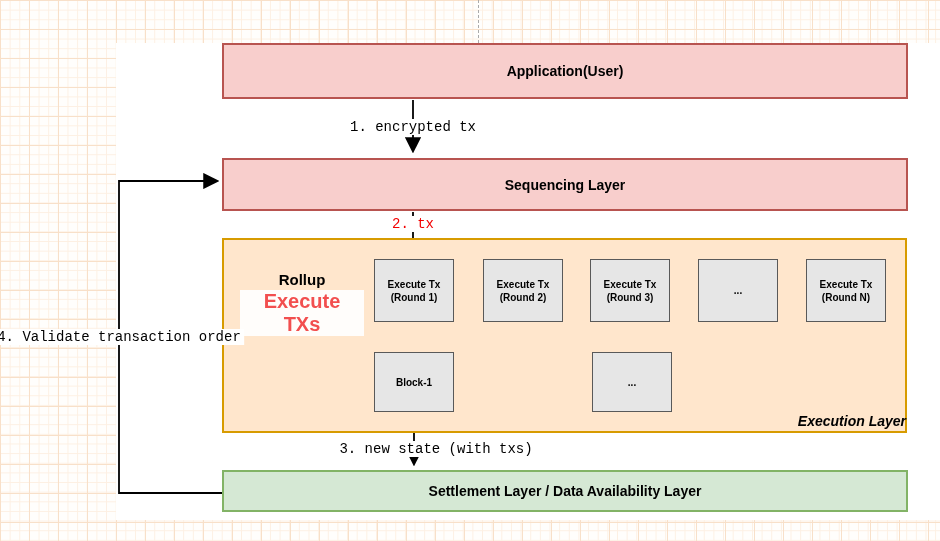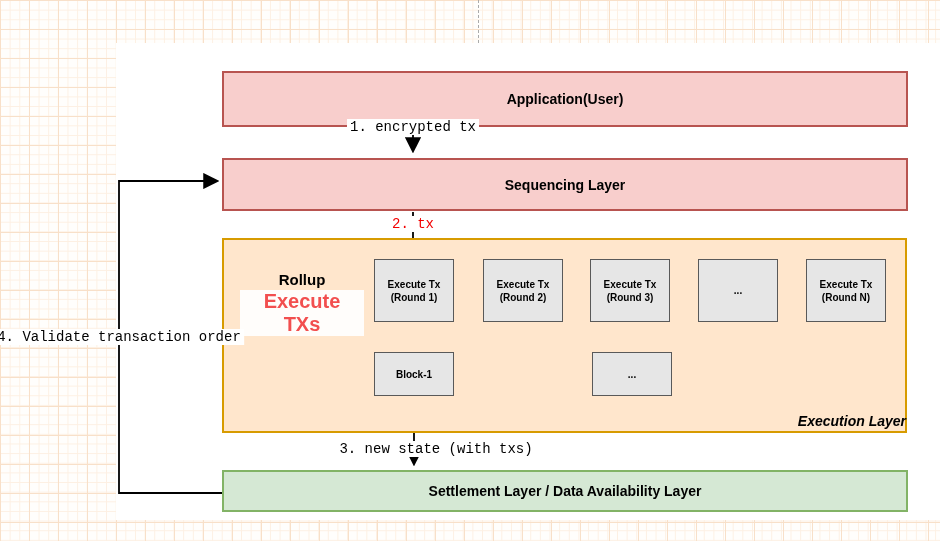--- a/index.html
+++ b/index.html
@@ -17,35 +17,35 @@
   .abs{position:absolute;}
   #page-break{left:478px;top:0;width:0;height:43px;border-left:1px dashed #ababab;}
   #white-sheet{left:116px;top:43px;width:824px;height:477px;background:#ffffff;}
   #arrow-svg{left:0;top:0;width:940px;height:541px;pointer-events:none;}
   .layer{
     box-sizing:border-box;display:flex;align-items:center;justify-content:center;
     font-weight:bold;font-size:14px;color:#000;text-align:center;
   }
   .pink{background:#f8cecc;border:2px solid #b85450;}
   .green{background:#d5e8d4;border:2px solid #82b366;}
-  #app-box{left:222px;top:43px;width:686px;height:56px;margin-top:28px;}
+  #app-box{left:222px;top:43px;width:686px;height:56px;}
   #seq-box{left:222px;top:158px;width:686px;height:53px;}
   #settle-box{left:222px;top:470px;width:686px;height:42px;}
   #exec-box{
     left:222px;top:238px;width:685px;height:195px;box-sizing:border-box;
     background:#ffe6cc;border:2px solid #d79b00;
   }
   .node{
     box-sizing:border-box;display:flex;flex-direction:column;align-items:center;justify-content:center;
     background:#e6e6e6;border:1.5px solid #595959;
     font-weight:bold;font-size:10px;line-height:13px;color:#000;text-align:center;
     width:80px;
   }
   .round-node{top:259px;height:63px;}
-  .block-node{top:352px;height:44px;}
+  .block-node{top:352px;height:60px;}
   .flow-label{
     transform:translate(-50%,-50%);background:#ffffff;padding:0 3px;
     font-size:14px;color:#000;white-space:nowrap;font-family:Liberation Mono, monospace;
   }
   #flow2-label{color:#f20000;}
   #rollup-group{left:240px;top:271px;width:124px;text-align:center;}
   #rollup-title{font-weight:bold;font-size:15px;color:#000;}
   #rollup-subtitle{
     display:inline-block;margin-top:2px;font-weight:bold;font-size:20px;color:#f24f4f;
     background:rgba(255,255,255,0.92);padding:0 3px;

